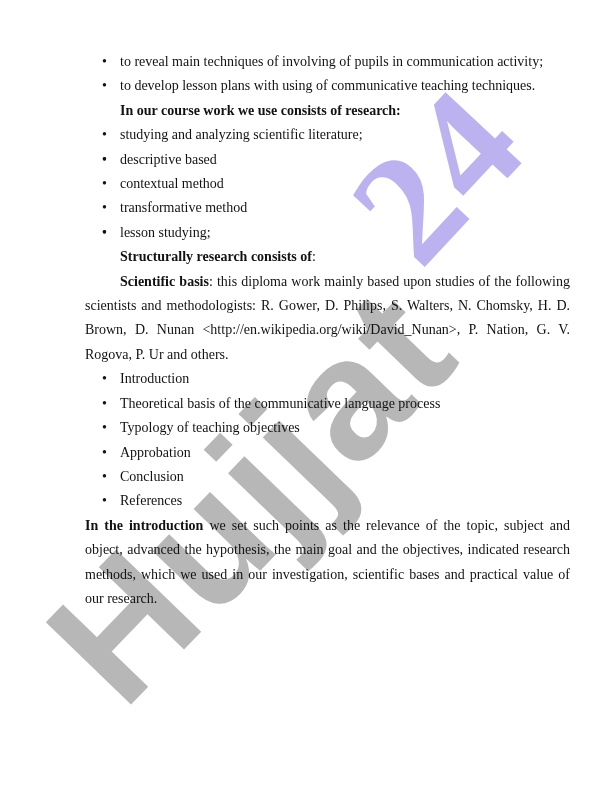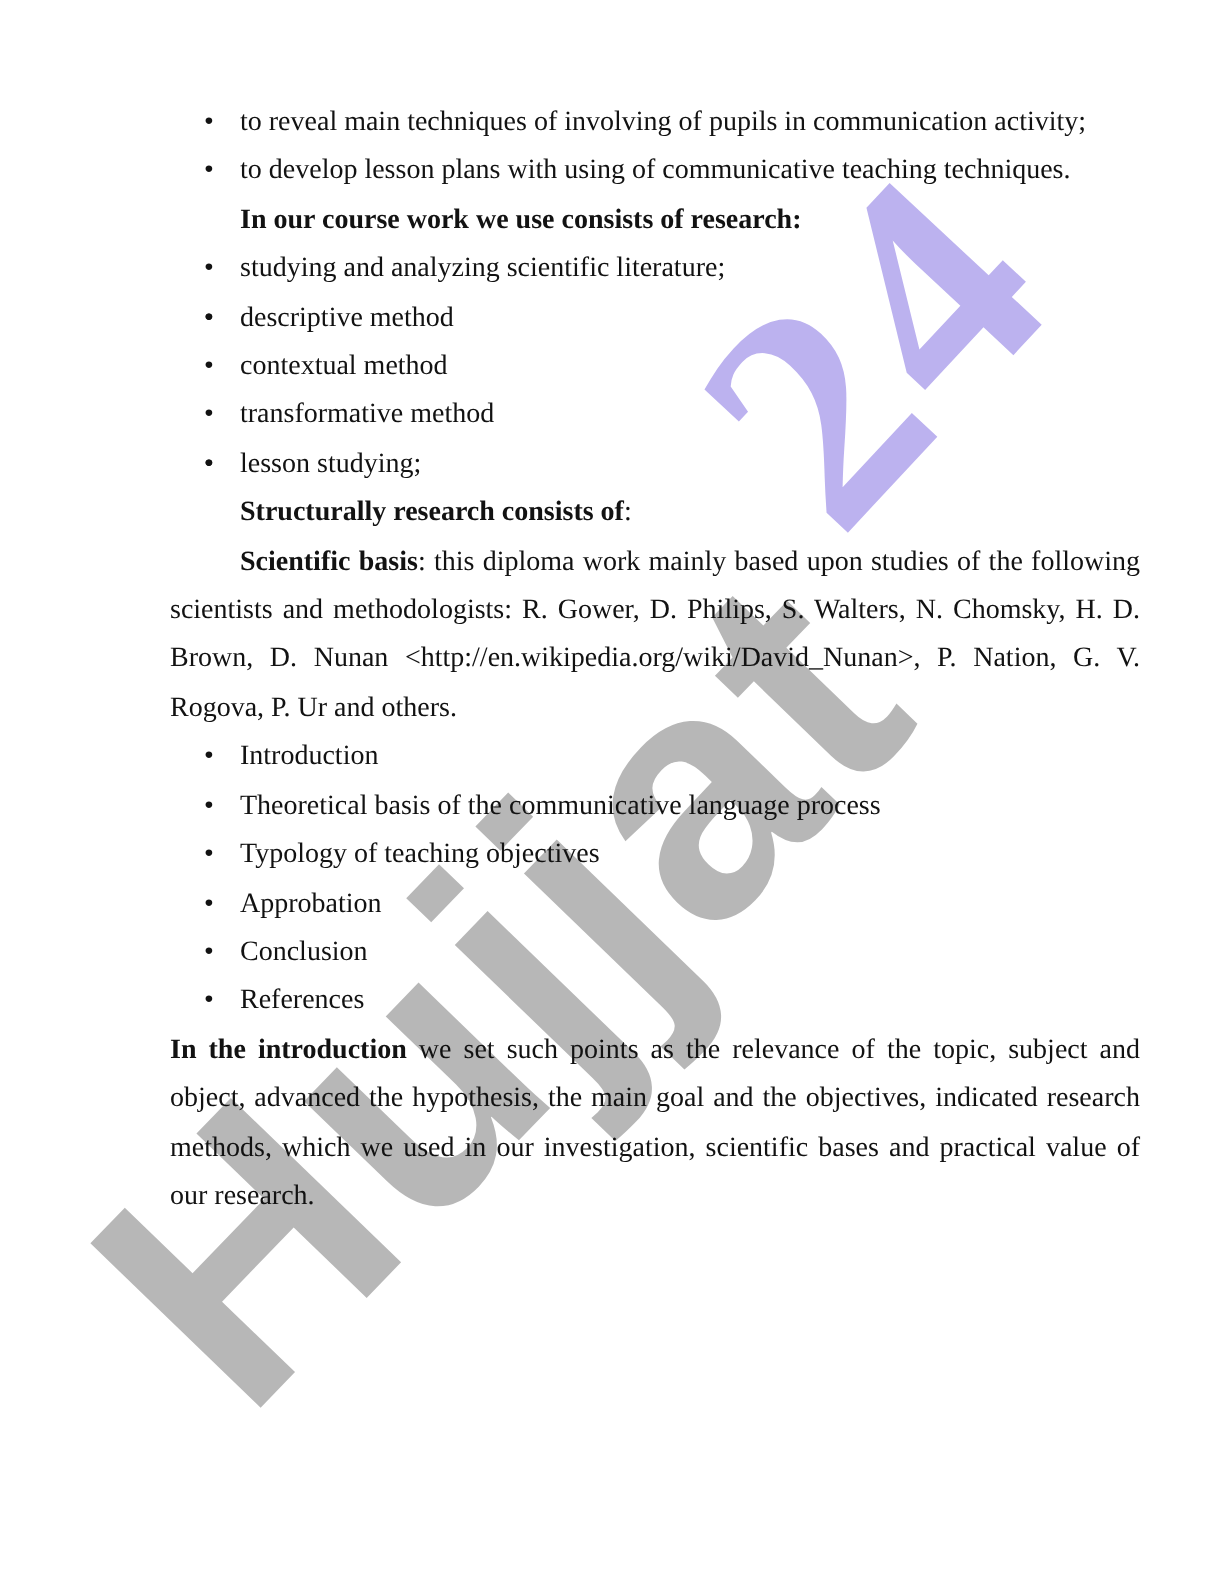--- a/index.html
+++ b/index.html
@@ -102,21 +102,21 @@
 
     <div class="li">
       <span class="bullet">•</span>
       <span>studying and analyzing scientific literature;</span>
     </div>
     <div class="li">
       <span class="bullet">•</span>
     </div>
     <div class="li">
       <span class="bullet">•</span>
-      <span>descriptive method</span>
+      <span>descriptive based</span>
     </div>
     <div class="li">
       <span class="bullet">•</span>
       <span>contextual method</span>
     </div>
     <div class="li">
       <span class="bullet">•</span>
       <span>transformative method</span>
     </div>
     <div class="li">

